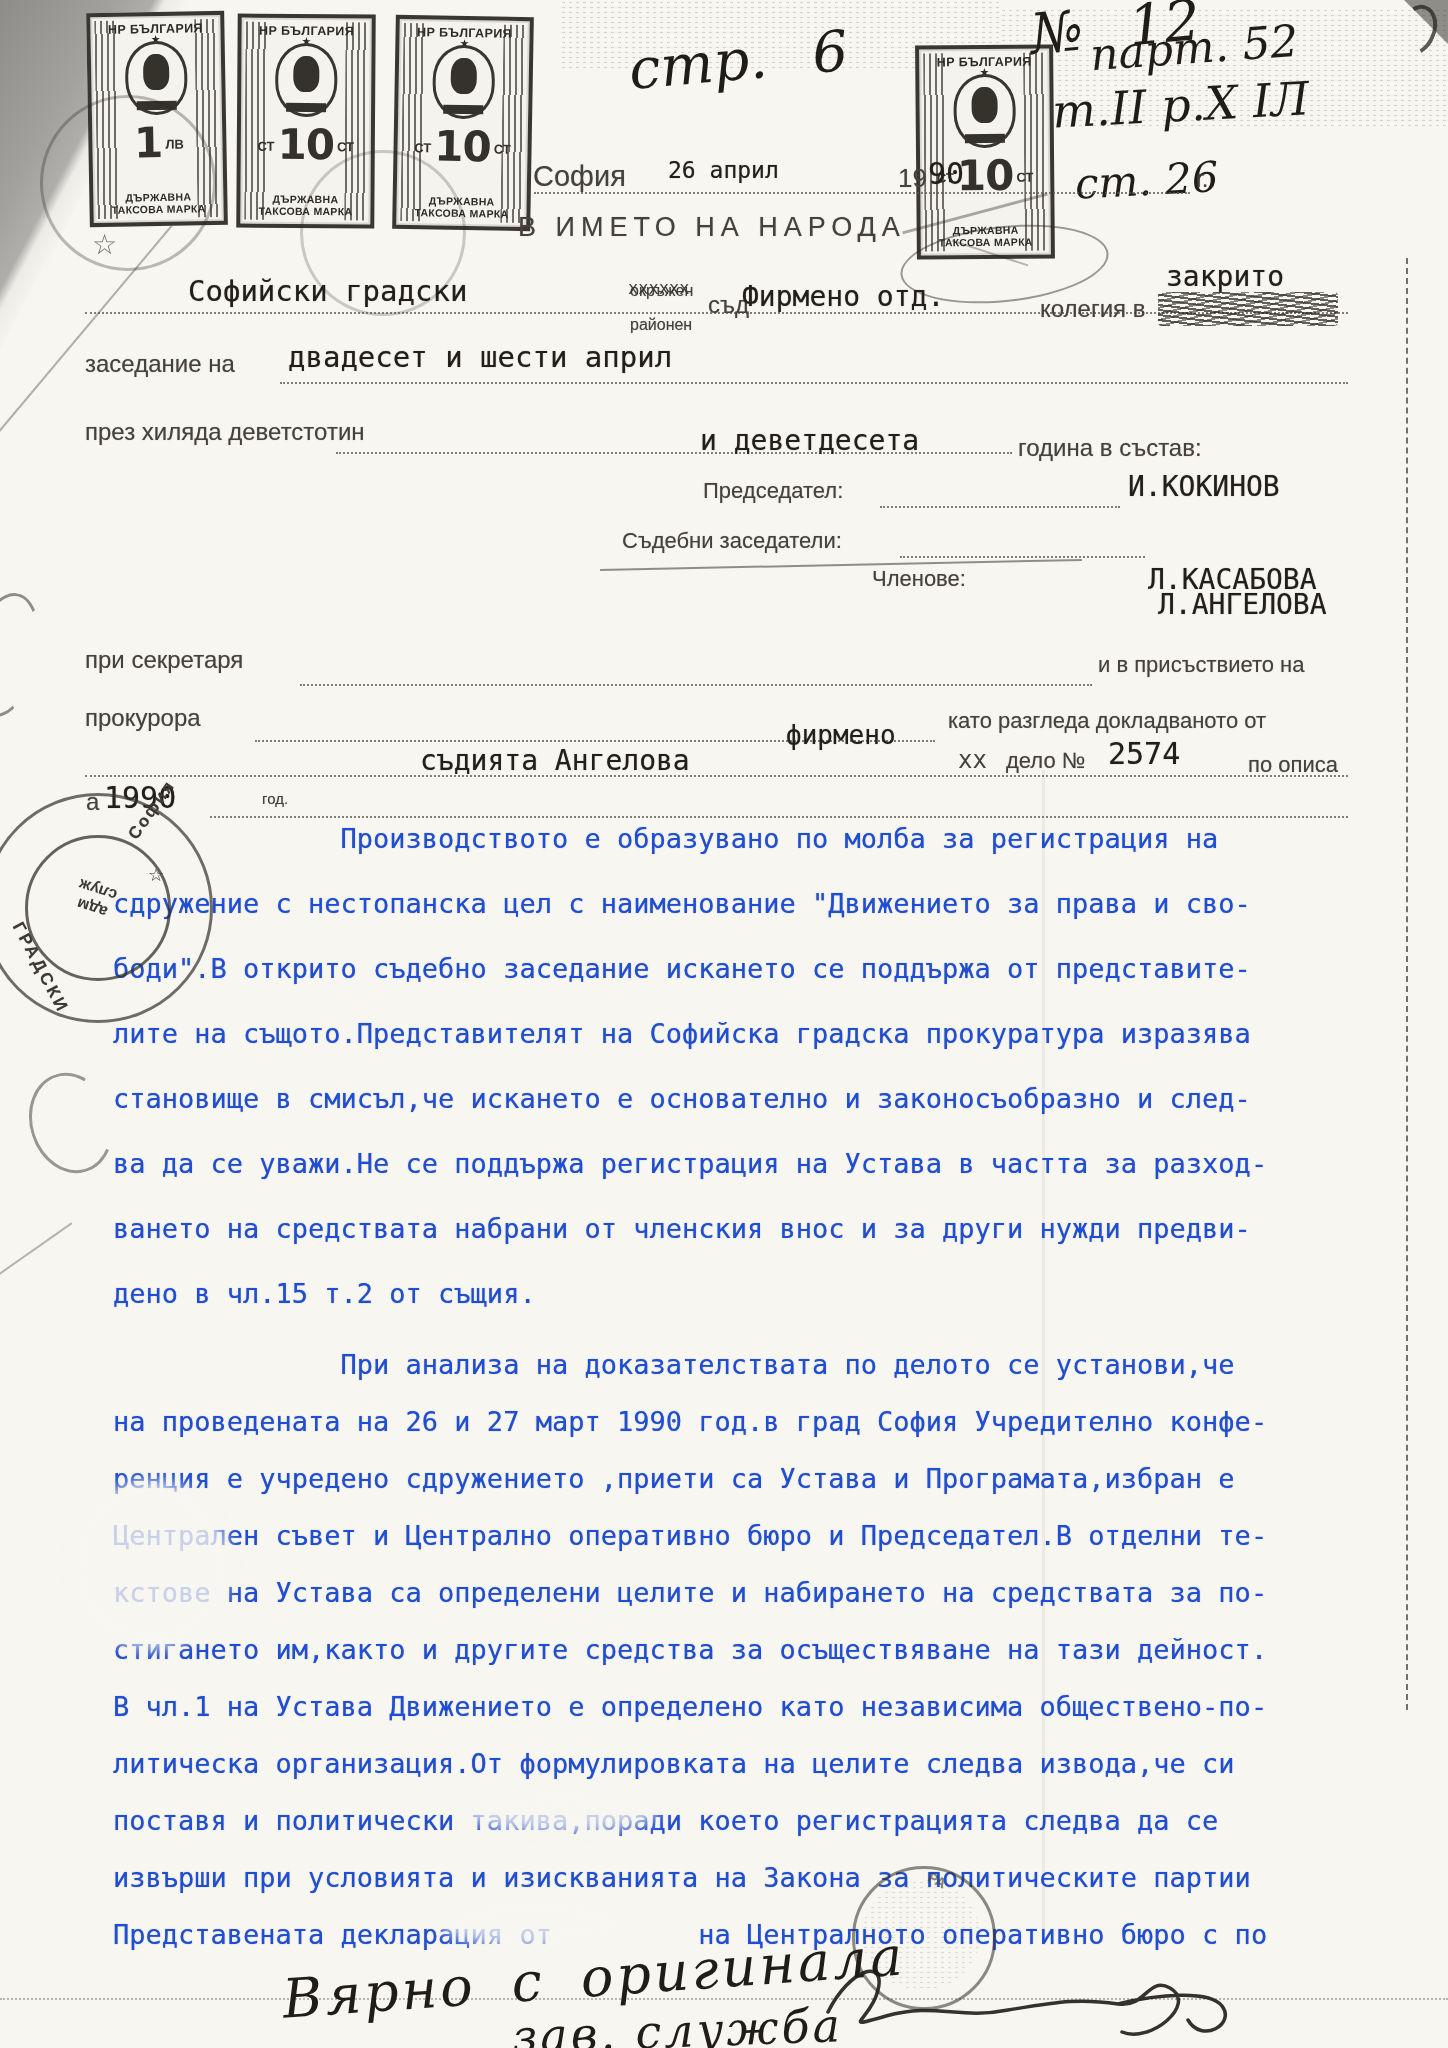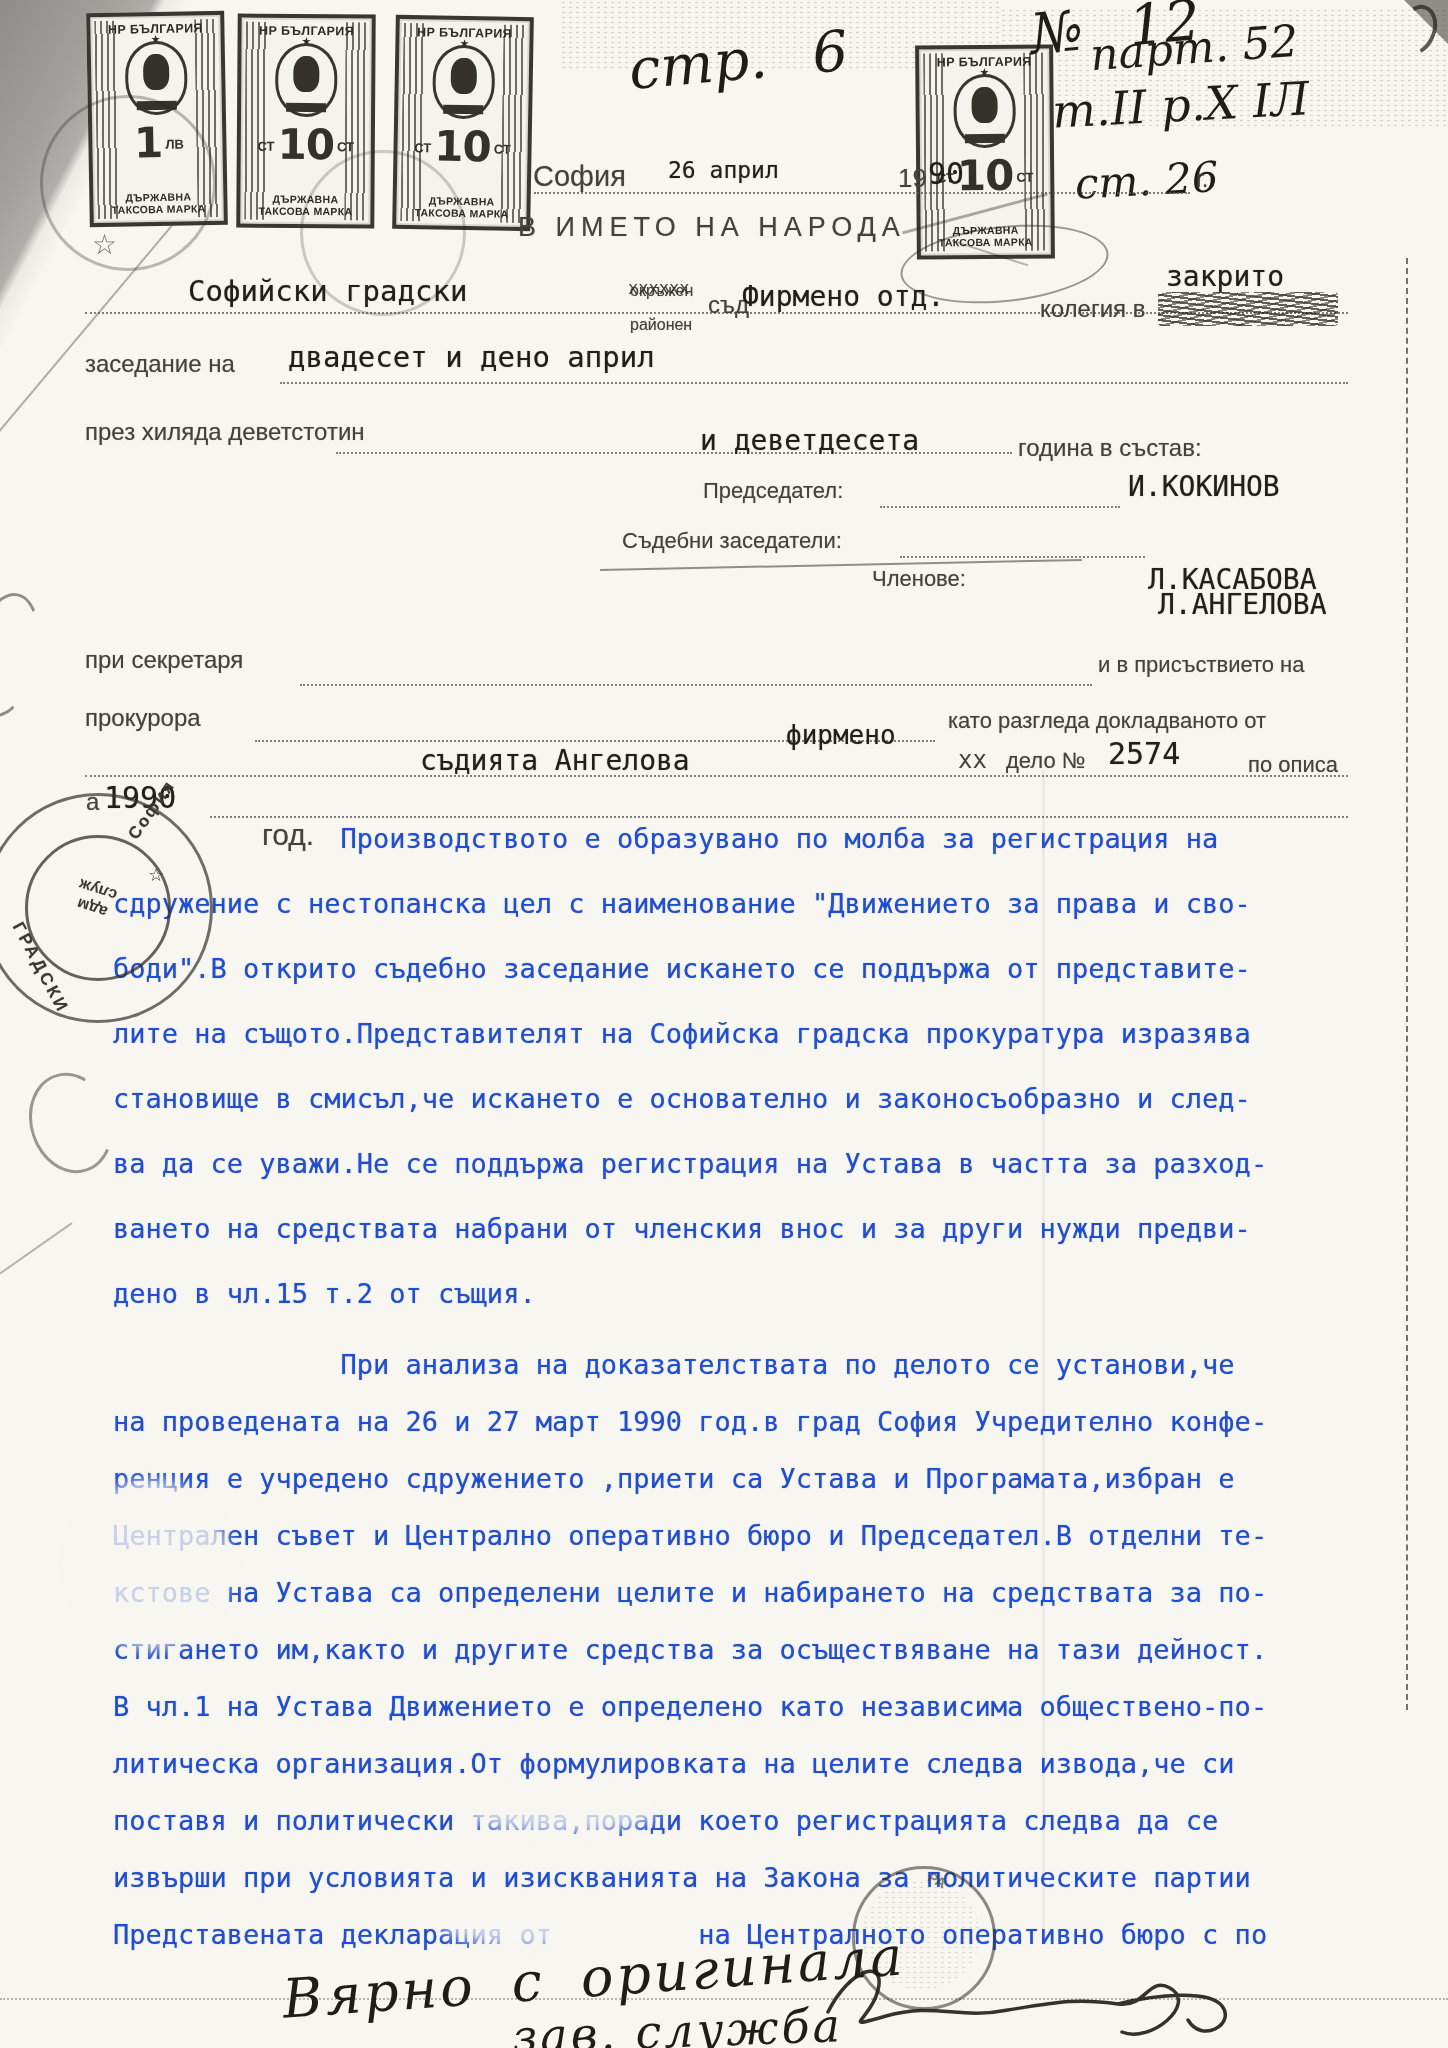--- a/index.html
+++ b/index.html
@@ -144,21 +144,21 @@
   <span class="abs print" style="left:630px;top:316px;font-size:16px;">районен</span>
   <span class="abs print" style="left:708px;top:291px;font-size:24px;">съд</span>
   <span class="abs typed" style="left:742px;top:280px;font-size:28px;">Фирмено отд.</span>
   <div class="scribble-oval" style="left:900px;top:226px;width:205px;height:72px;"></div>
   <div class="stroke" style="left:950px;top:252px;width:80px;transform:rotate(18deg);opacity:.5;border-top-width:2px;"></div>
   <span class="abs print" style="left:1040px;top:295px;font-size:24px;">колегия в</span>
   <span class="abs typed" style="left:1166px;top:260px;font-size:28px;">закрито</span>
   <div class="blot" style="left:1158px;top:292px;width:180px;height:34px;"></div>
 
   <span class="abs print" style="left:85px;top:350px;font-size:24px;">заседание на</span>
-  <span class="abs typed" style="left:288px;top:340px;font-size:29px;">двадесет и дено април</span>
+  <span class="abs typed" style="left:288px;top:340px;font-size:29px;">двадесет и шести април</span>
   <div class="dots" style="left:280px;top:382px;width:1068px;"></div>
 
   <span class="abs print" style="left:85px;top:418px;font-size:24px;">през хиляда деветстотин</span>
   <div class="dots" style="left:336px;top:452px;width:676px;"></div>
   <span class="abs typed" style="left:700px;top:424px;font-size:28px;">и деветдесета</span>
   <span class="abs print" style="left:1018px;top:434px;font-size:24px;">година в състав:</span>
 
   <span class="abs print" style="left:703px;top:478px;font-size:22px;">Председател:</span>
   <div class="dots" style="left:880px;top:506px;width:240px;"></div>
   <span class="abs typed" style="left:1128px;top:470px;font-size:28px;">И.КОКИНОВ</span>
@@ -183,21 +183,21 @@
   <span class="abs typed" style="left:420px;top:744px;font-size:28px;">съдията Ангелова</span>
   <span class="abs typed" style="left:786px;top:720px;font-size:26px;">фирмено</span>
   <span class="strike-x" style="left:958px;top:746px;font-size:24px;">хх</span>
   <span class="abs print" style="left:1006px;top:748px;font-size:22px;">дело №</span>
   <span class="abs typed" style="left:1108px;top:736px;font-size:30px;">2574</span>
   <span class="abs print" style="left:1248px;top:752px;font-size:22px;">по описа</span>
 
   <span class="abs print" style="left:86px;top:788px;font-size:24px;">а</span>
   <span class="abs typed" style="left:104px;top:780px;font-size:30px;">1990</span>
   <div class="dots" style="left:210px;top:816px;width:1138px;"></div>
-  <span class="abs print" style="left:262px;top:818px;font-size:30px;">год.</span>
+  <span class="abs print" style="left:262px;top:790px;font-size:15px;">год.</span>
 
   <div class="body-par" style="left:113px;top:806px;line-height:65px;">              Производството е образувано по молба за регистрация на
 сдружение с нестопанска цел с наименование "Движението за права и сво-
 боди".В открито съдебно заседание искането се поддържа от представите-
 лите на същото.Представителят на Софийска градска прокуратура изразява
 становище в смисъл,че искането е основателно и законосъобразно и след-
 ва да се уважи.Не се поддържа регистрация на Устава в частта за разход-
 ването на средствата набрани от членския внос и за други нужди предви-
 дено в чл.15 т.2 от същия.</div>
   <div class="body-par" style="left:113px;top:1336px;line-height:57px;">              При анализа на доказателствата по делото се установи,че

